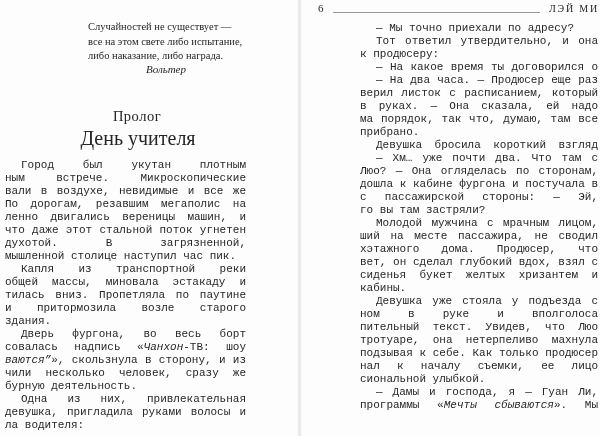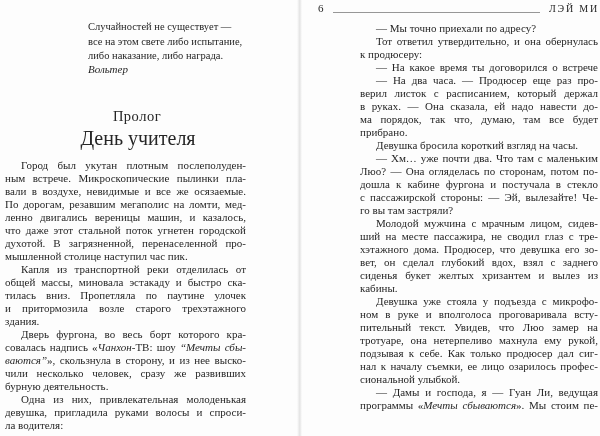--- a/index.html
+++ b/index.html
@@ -12,31 +12,31 @@
   .page{position:absolute;top:0;height:436px;}
   .page-left{left:4px;width:299px;}
   .page-right{left:300px;width:300px;}
   .gutter{
     position:absolute;left:297px;top:0;width:5px;height:436px;
     background:linear-gradient(to right,rgba(0,0,0,0),rgba(0,0,0,0.10) 55%,rgba(0,0,0,0));
   }
   
   .epigraph{position:absolute;left:84px;top:20px;width:162px;font-size:10.5px;line-height:14.6px;}
   .ep-line{white-space:nowrap;}
-  .epigraph-author{position:absolute;left:84px;top:63px;width:156px;text-align:left;font-style:italic;font-size:11px;}
+  .epigraph-author{position:absolute;left:84px;top:63px;width:156px;text-align:center;font-style:italic;font-size:11px;}
   
   .prologue{position:absolute;left:0;top:108px;width:250px;text-align:center;font-size:14.5px;letter-spacing:.5px;padding-left:8px;}
   .chapter-title{position:absolute;left:0;top:127px;width:268px;text-align:center;font-size:20px;}
   
   .running-head{position:absolute;left:0;top:0;width:300px;height:20px;}
   .page-num{position:absolute;left:18px;top:2px;font-size:11px;}
   .head-rule{position:absolute;left:33px;right:60px;top:12px;height:1px;background:#979797;}
   .head-title{position:absolute;right:1px;top:3px;font-size:10px;letter-spacing:1.8px;}
   
-  .body-text{position:absolute;font-size:11px;line-height:13px;}
+  .body-text{position:absolute;font-size:11px;line-height:13px;font-family:Liberation Mono, monospace;}
   .left-body{left:1px;top:159px;width:241px;}
   .right-body{left:60px;top:22px;width:238px;}
   .para{margin:0;}
   .line{
     height:13px;overflow:hidden;
     text-align:justify;text-align-last:justify;text-justify:inter-word;
   }
   .line.lastline{text-align-last:left;}
   .line.firstline{text-indent:16px;}
 </style>

